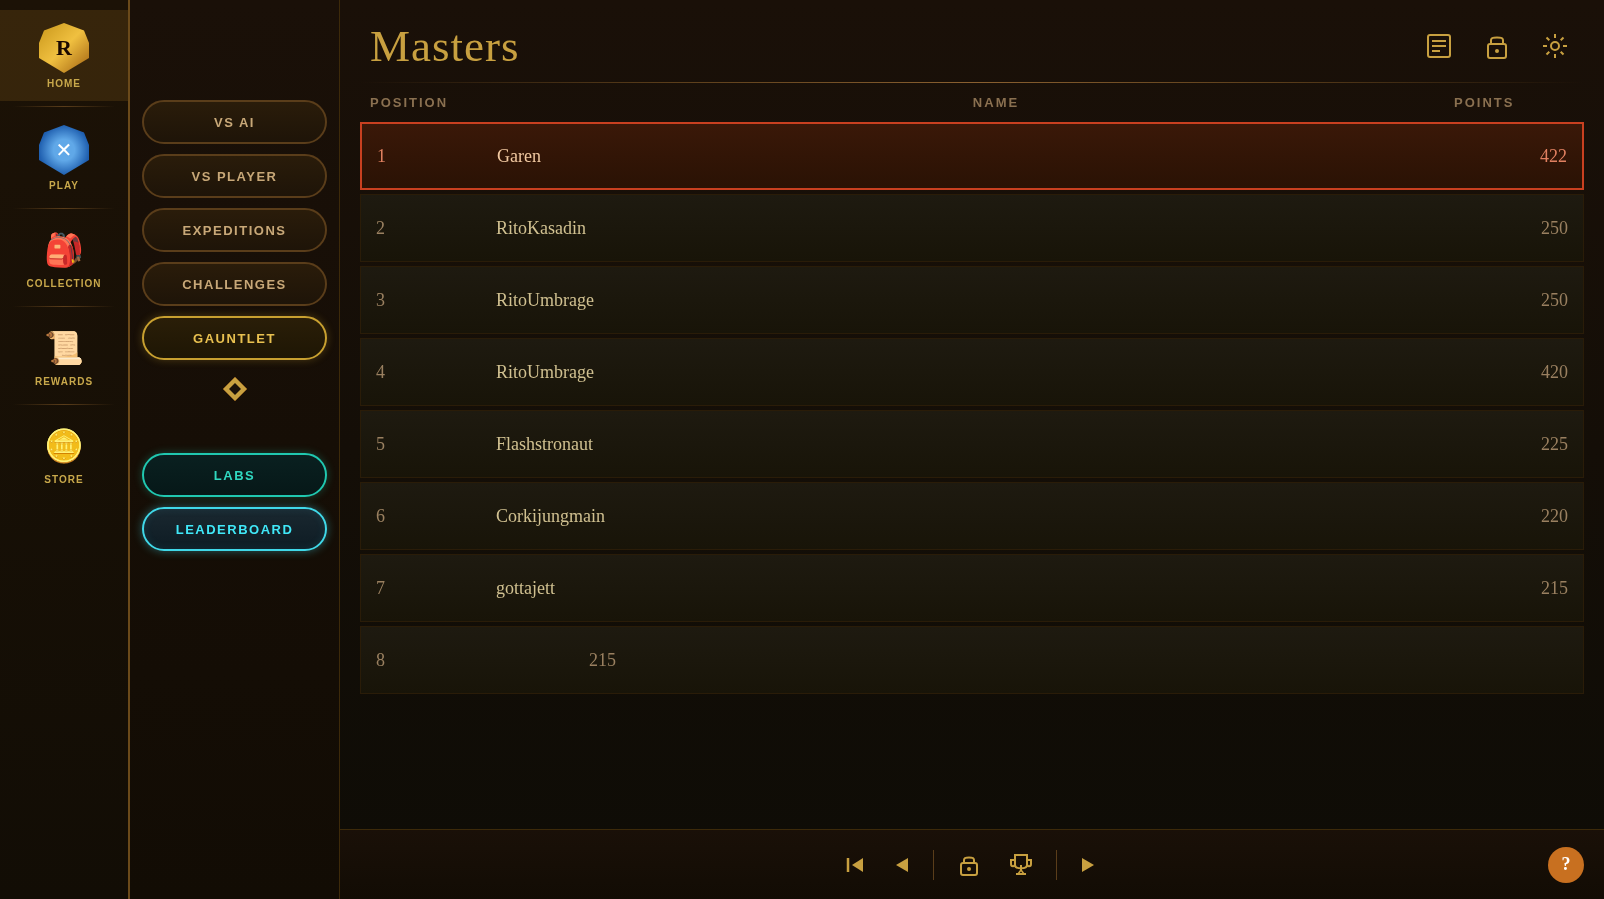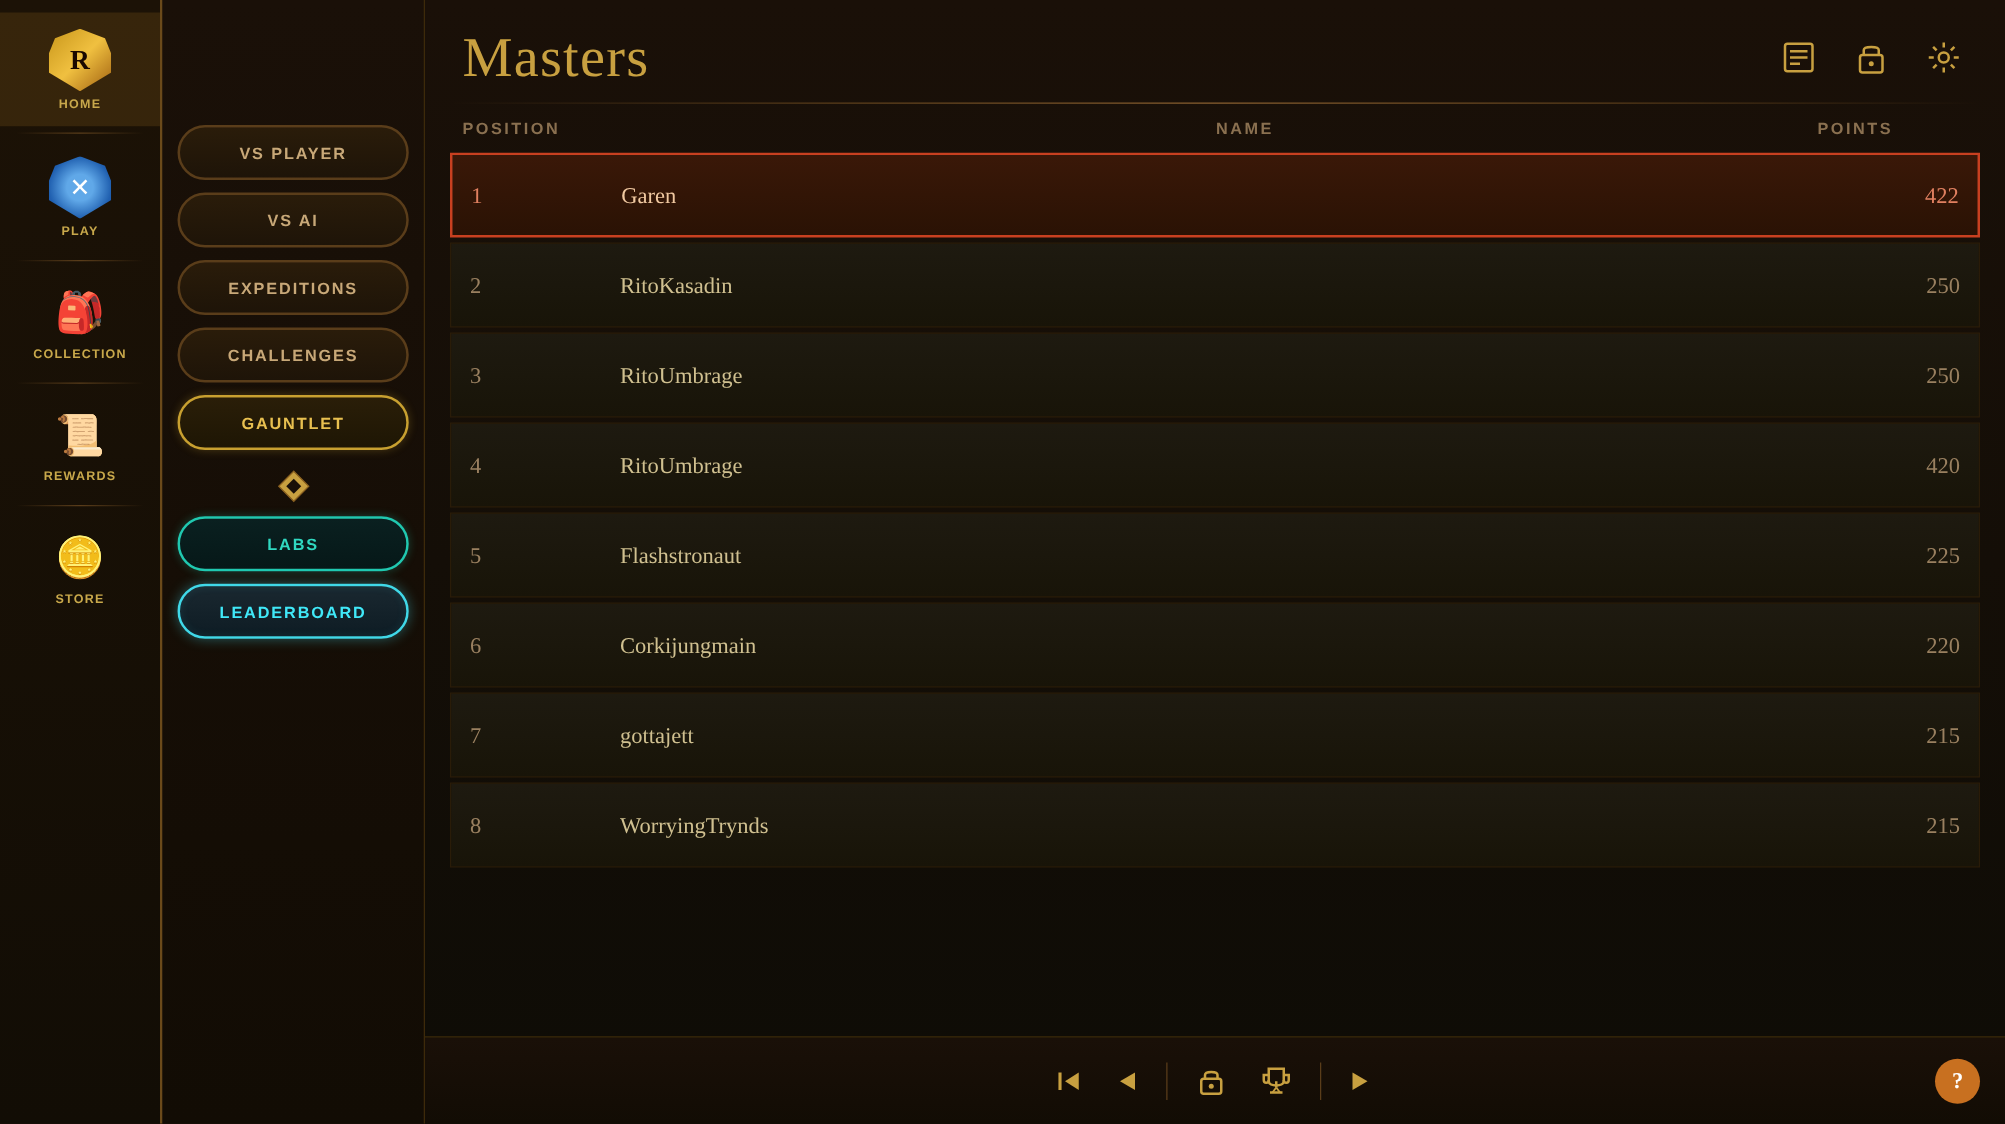--- a/index.html
+++ b/index.html
@@ -160,20 +160,21 @@
       background: linear-gradient(180deg, #2a1e08 0%, #1e1604 100%);
       color: #e8c050;
       box-shadow: 0 0 8px rgba(200,160,48,0.3);
     }
 
     .nav-btn.active-labs {
       border: 2px solid #20c8b0;
       background: linear-gradient(180deg, #0a2020 0%, #061818 100%);
       color: #30d8c0;
       box-shadow: 0 0 8px rgba(32,200,176,0.3);
+      margin-top: 40px;
     }
 
     
     .main-content {
       flex: 1;
       height: 100%;
       background: linear-gradient(180deg, #1a1008 0%, #0e0c06 100%);
       display: flex;
       flex-direction: column;
       padding: 0;
@@ -455,22 +456,22 @@
 
   <div class="sidebar-divider"></div>
 
   <div class="sidebar-item">
     <div class="sidebar-icon icon-store">🪙</div>
     <span class="sidebar-label">STORE</span>
   </div>
 </div>
 
 <div class="nav-panel">
+  <button class="nav-btn">VS AI</button>
   <button class="nav-btn">VS PLAYER</button>
-  <button class="nav-btn">VS AI</button>
   <button class="nav-btn">EXPEDITIONS</button>
   <button class="nav-btn">CHALLENGES</button>
   <button class="nav-btn active-gauntlet">GAUNTLET</button>
 
   <div class="labs-icon-area">
     <div class="nav-labs-decorator">
       <div class="decorator-line"></div>
       <svg width="28" height="28" viewBox="0 0 28 28">
         <polygon points="14,2 26,14 14,26 2,14" fill="#c8a040" stroke="#8a6020" stroke-width="1"></polygon>
         <polygon points="14,8 20,14 14,20 8,14" fill="#1a1008"></polygon>
@@ -558,21 +559,20 @@
     </div>
 
     <div class="leaderboard-row">
       <div class="row-position">7</div>
       <div class="row-name">gottajett</div>
       <div class="row-points">215</div>
     </div>
 
     <div class="leaderboard-row">
       <div class="row-position">8</div>
-      <div class="row-name">WorryingTrynds</div>
       <div class="row-points">215</div>
     </div>
 
   </div>
 
   <div class="bottom-bar">
     <div></div>
     <div class="pagination-controls">
       <button class="page-btn">
         <svg width="20" height="20" viewBox="0 0 20 20">

